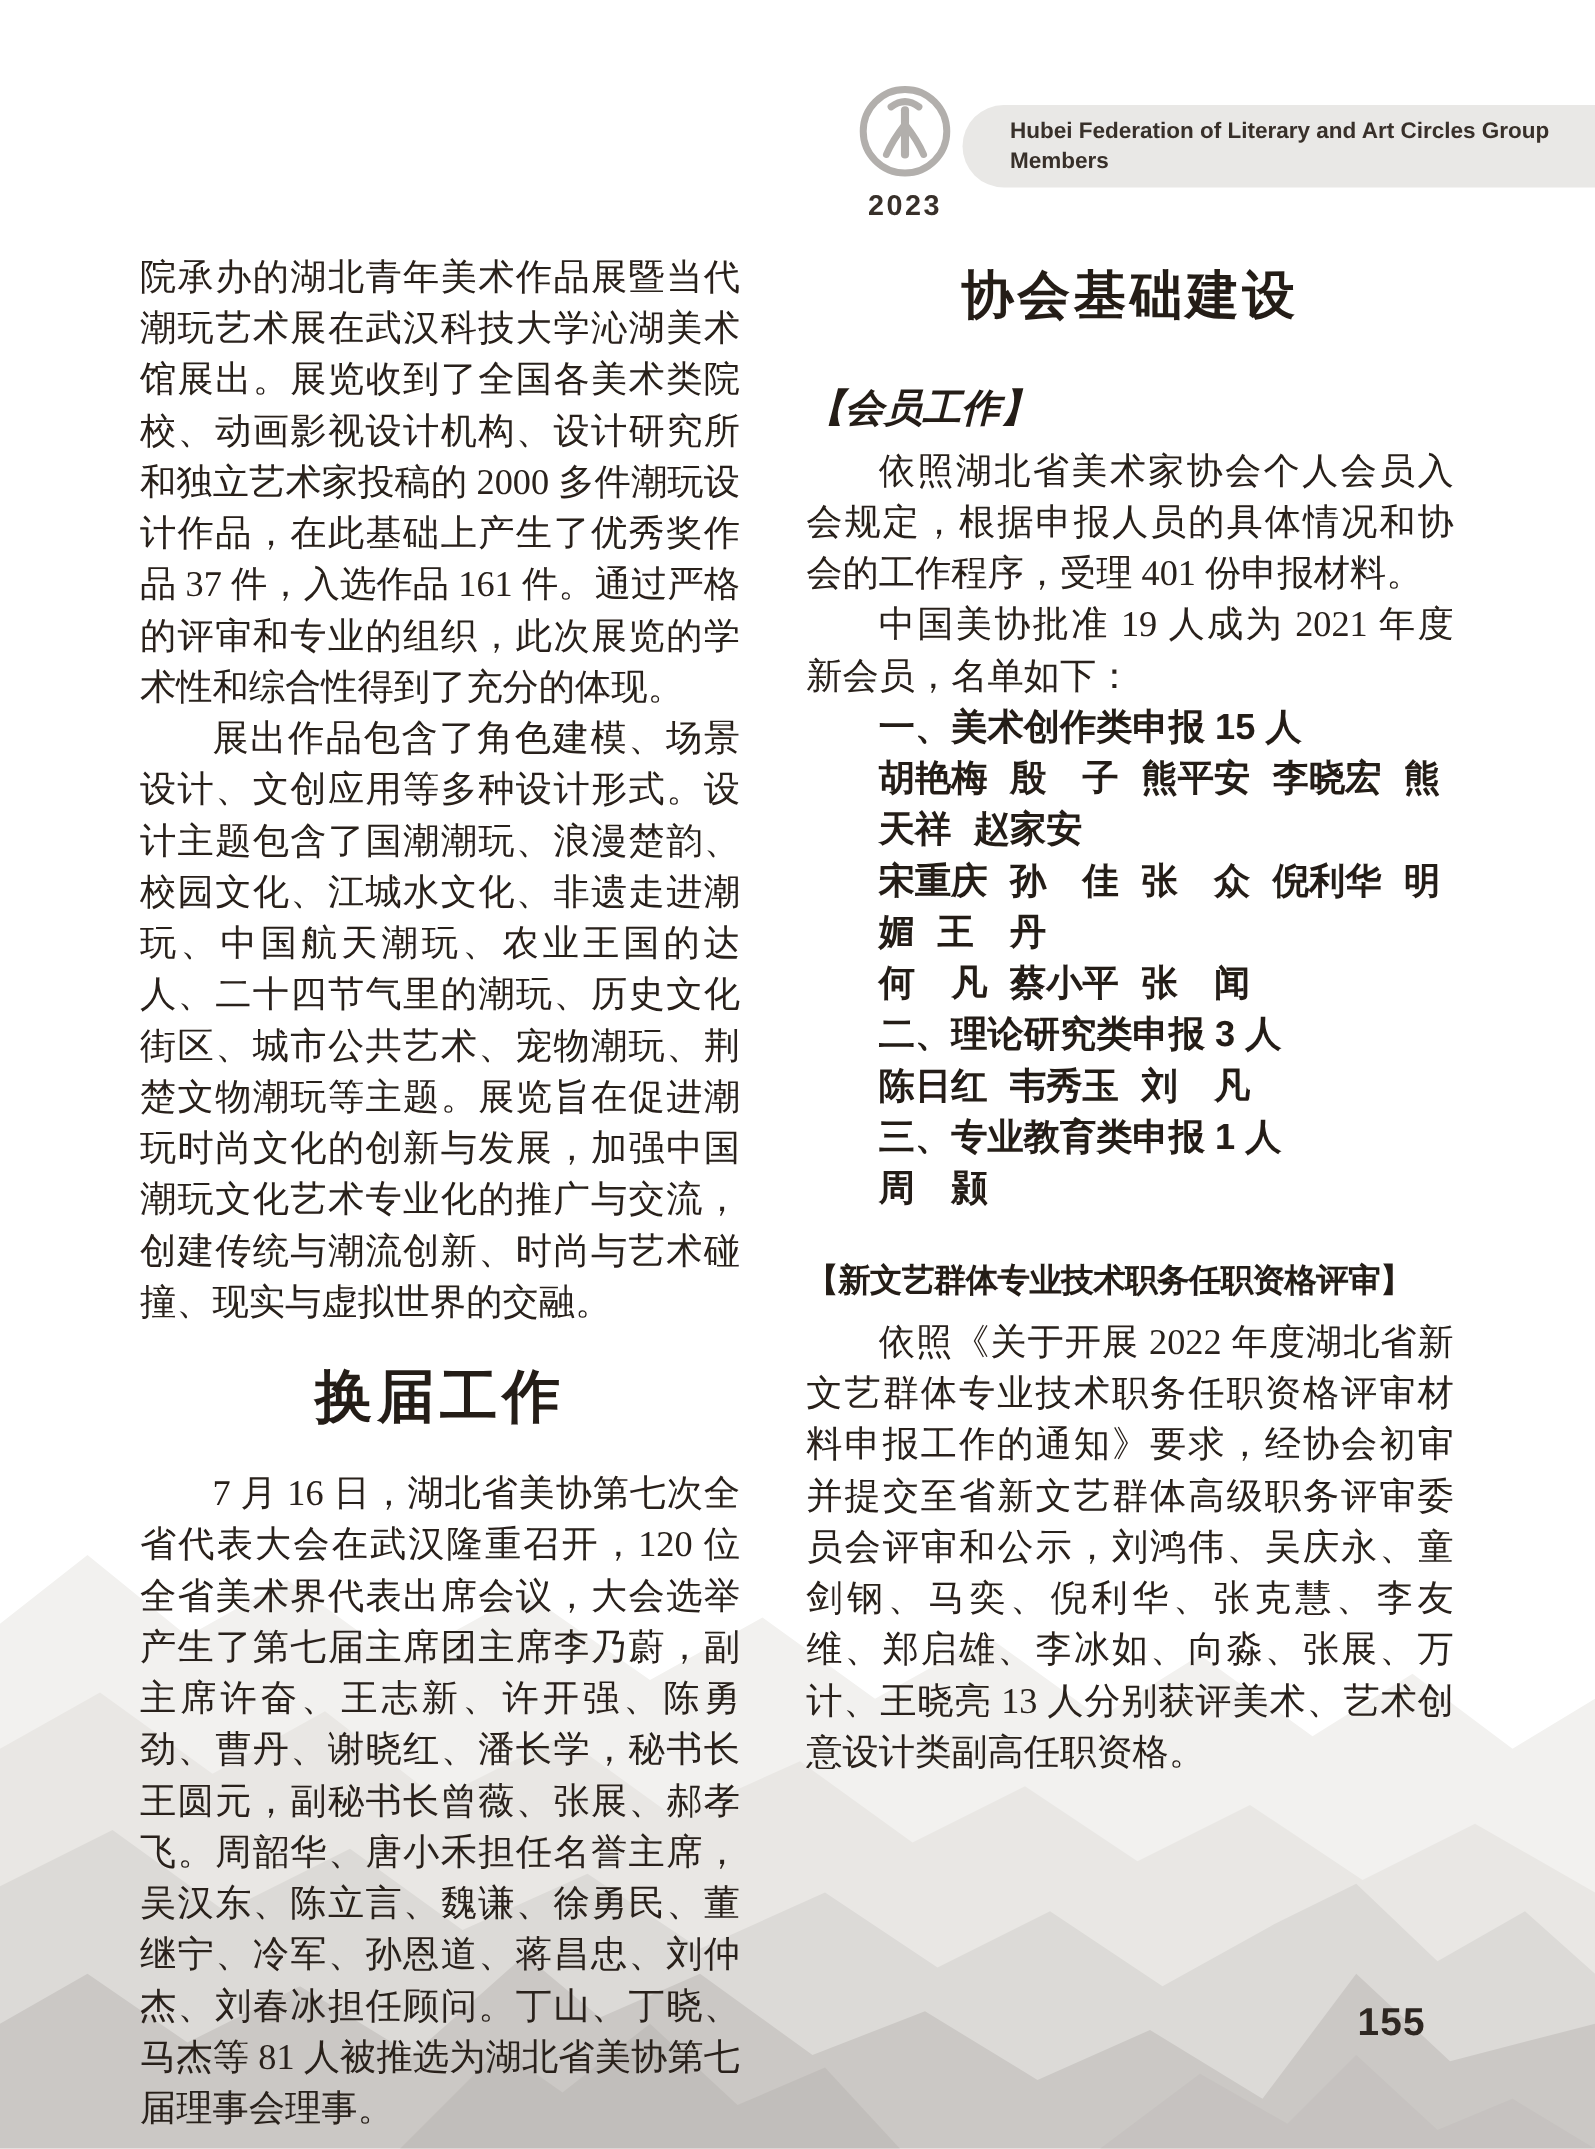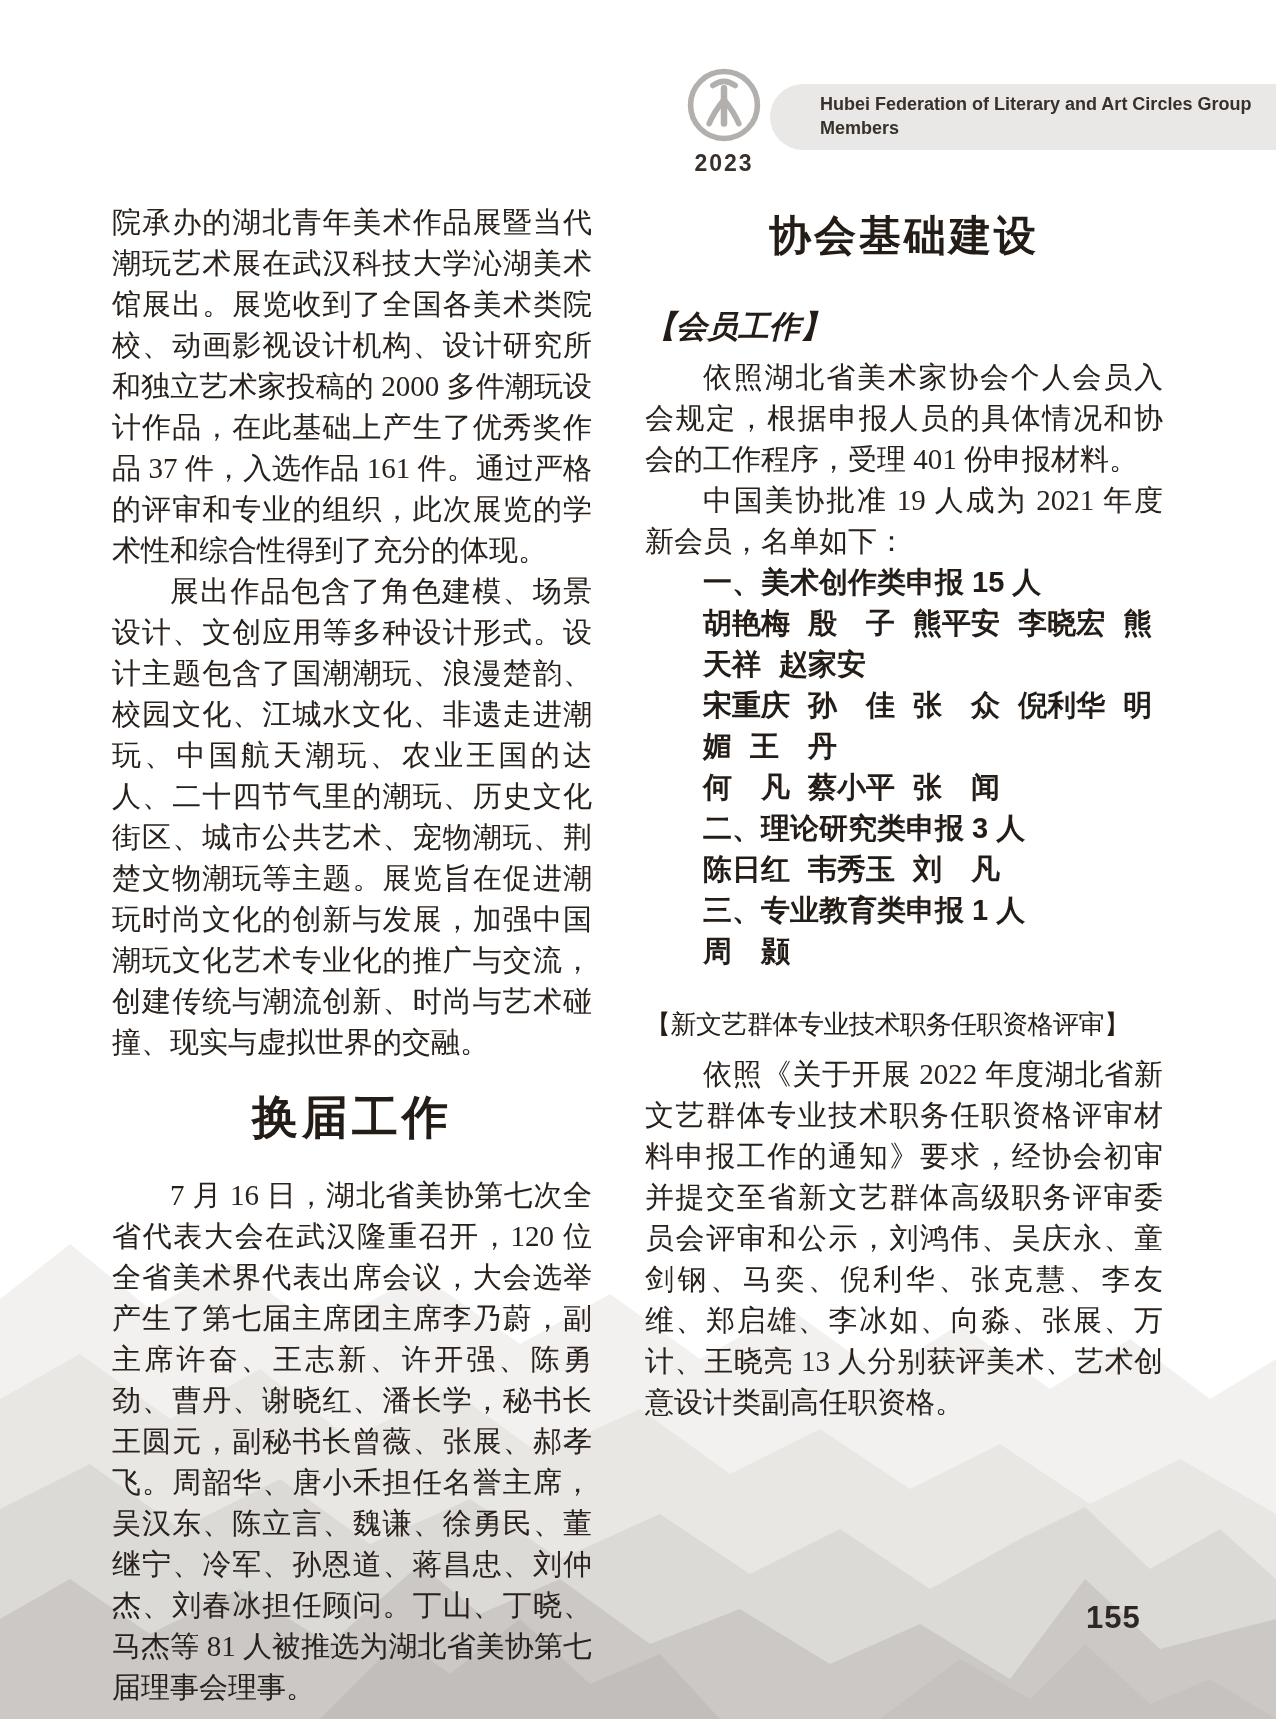--- a/index.html
+++ b/index.html
@@ -20,21 +20,21 @@
     position:absolute;left:770px;top:84px;width:506px;height:66px;z-index:1;
     background:#e9e8e6;border-radius:33px 0 0 33px;
     padding:7px 0 0 38px;box-sizing:border-box;
   }
   .title-zh{
     font-family:"Liberation Sans","DejaVu Sans",sans-serif;font-weight:bold;
     font-size:27px;letter-spacing:2px;color:#2a221c;line-height:31px;
   }
   .title-en{
     font-family:"Liberation Sans","DejaVu Sans",sans-serif;font-weight:bold;
-    font-size:18px;color:#38302a;line-height:24px;margin-top:1px;margin-left:12px;
+    font-size:18px;color:#38302a;line-height:24px;margin-top:1px;
   }
   
   .col{position:absolute;z-index:1;font-size:29px;line-height:41px;}
   .col-left{left:112px;top:202px;width:480px;}
   .col-right{left:645px;top:210px;width:518px;}
   p{margin:0;text-align:justify;text-align-last:left;}
   .indent{text-indent:2em;}
   .heading-mid{
     font-family:"Liberation Sans","DejaVu Sans",sans-serif;font-weight:bold;
     font-size:46px;line-height:56px;letter-spacing:4px;text-align:center;
@@ -43,21 +43,21 @@
   .heading-top{
     font-family:"Liberation Sans","DejaVu Sans",sans-serif;font-weight:bold;
     font-size:42px;line-height:52px;letter-spacing:3px;text-align:center;
     margin:0 0 43px;color:#241d17;
   }
   .sub-heading{
     font-family:"Liberation Sans","DejaVu Sans",sans-serif;font-weight:bold;
     font-size:31px;line-height:44px;margin:8px 0 8px;color:#241d17;font-style:italic;
   }
   .sub-heading-long{
-    font-family:"Liberation Sans","DejaVu Sans",sans-serif;font-weight:normal;
+    font-family:"Liberation Sans","DejaVu Sans",sans-serif;font-weight:bold;
     font-size:26px;line-height:40px;margin:32px 0 10px;color:#241d17;
     white-space:nowrap;letter-spacing:-0.5px;
   }
   .member-list{margin:0;}
   .member-list .line{
     padding-left:2em;font-family:"Liberation Sans","DejaVu Sans",sans-serif;
     font-weight:bold;line-height:41px;color:#241d17;
   }
   .member-list .names{word-spacing:10px;}
   

